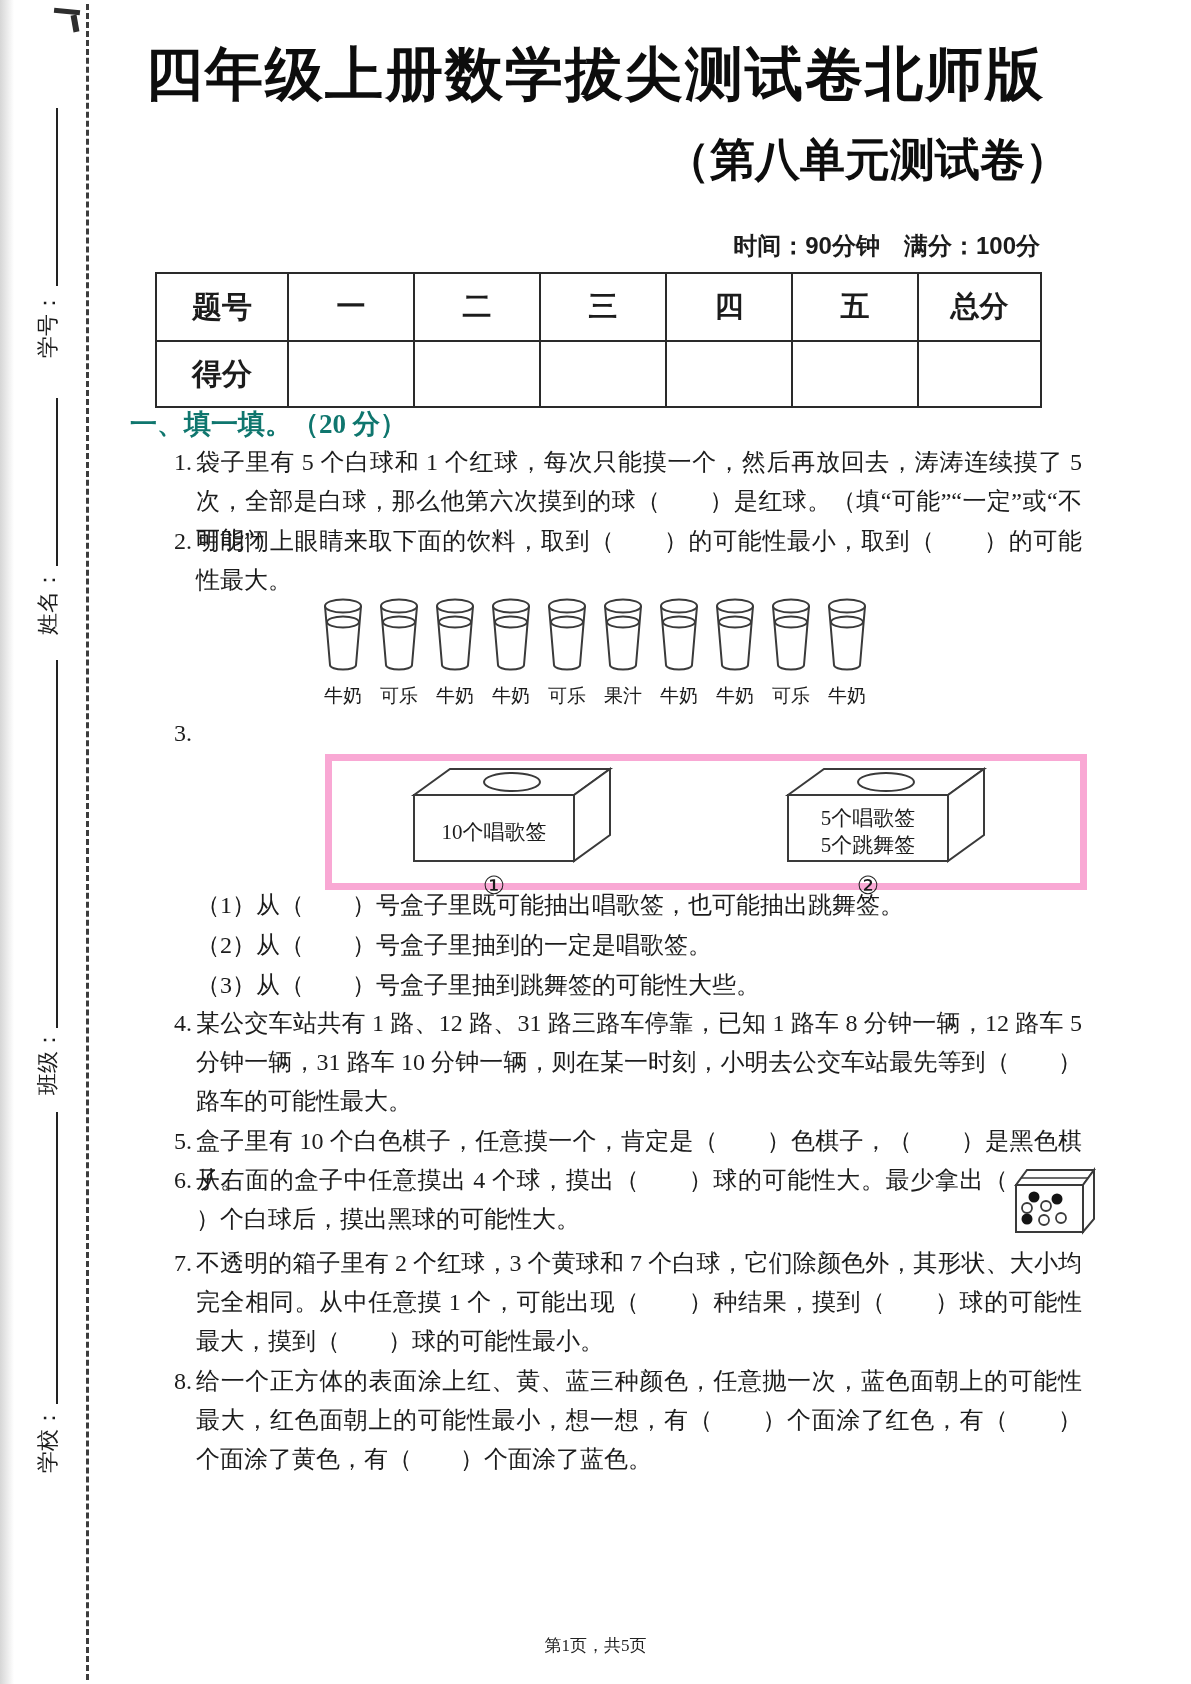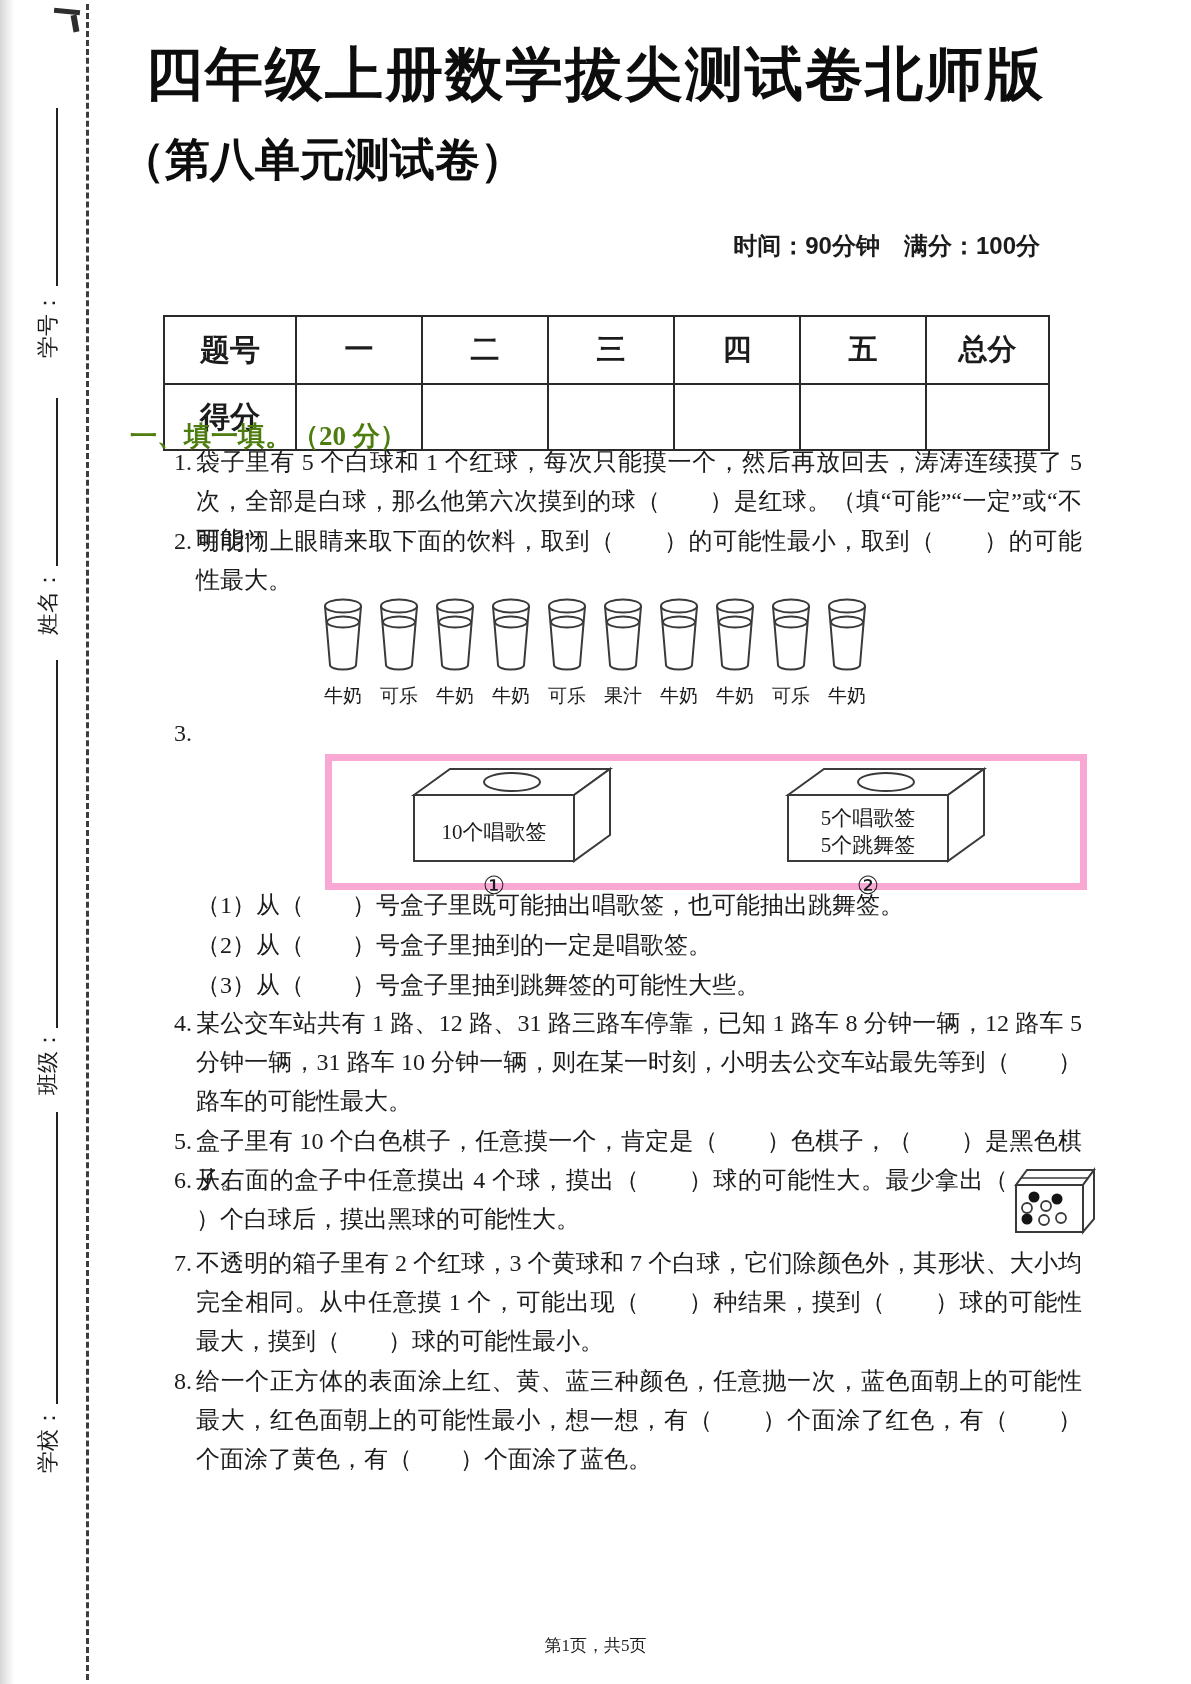--- a/index.html
+++ b/index.html
@@ -19,35 +19,35 @@
   .mline { position:absolute; left:56px; width:0; border-left:2px solid #222; }
   .l1 { top:108px; height:178px; }
   .l2 { top:398px; height:168px; }
   .l3 { top:660px; height:368px; }
   .l4 { top:1112px; height:292px; }
   .vlabel { position:absolute; left:6px; width:84px; height:26px; line-height:26px;
     text-align:center; font-size:22px; transform:rotate(-90deg); transform-origin:center; }
   .title { position:absolute; left:120px; width:950px; top:36px; text-align:center;
     font-family:Liberation Mono, monospace; font-weight:900;
     font-size:58px; letter-spacing:2px; color:#0d0d0d; }
-  .subtitle { position:absolute; left:120px; width:950px; top:130px; text-align:left;
+  .subtitle { position:absolute; left:120px; width:950px; top:130px; text-align:right;
     font-family:"Liberation Sans","DejaVu Sans",sans-serif; font-weight:800;
     font-size:45px; color:#0d0d0d; }
   .meta { position:absolute; right:151px; top:230px; font-size:24px; font-weight:700;
     font-family:"Liberation Sans","DejaVu Sans",sans-serif;margin-left:34px; }
-  table.score-table { position:absolute; left:163px; top:272px; width:885px;
-    border-collapse:collapse; table-layout:fixed;margin-top:43px; }
+  table.score-table { position:absolute; left:155px; top:272px; width:885px;
+    border-collapse:collapse; table-layout:fixed; }
   table.score-table td { border:2px solid #2a2a2a; text-align:center; vertical-align:middle; }
   table.score-table tr.r1 td { height:64px; }
   table.score-table tr.r2 td { height:62px; }
   td.tlabel { font-size:30px; font-weight:800;
     font-family:"Liberation Sans","DejaVu Sans",sans-serif; }
   td.tnum { font-size:29px; font-weight:700; }
   .section-heading { position:absolute; left:130px; top:406px; font-size:27px;
-    font-weight:800; color:#4d7c0f;margin-top:12px; }
+    font-weight:800; color:#0f766e; }
   .q { position:absolute; left:158px; width:886px; padding-left:38px; font-size:24px;
     line-height:39px; text-align:justify; word-break:break-all; }
   .qnum { position:absolute; left:2px; top:0; width:32px; text-align:right; }
   .sub { position:absolute; left:196px; width:884px; font-size:24px; line-height:39px; }
   .cups { position:absolute; left:320px; top:596px; display:flex; gap:10px; }
   .cup { width:46px; }
   .cup-label { text-align:center; font-size:19px; margin-top:3px; white-space:nowrap; }
   .boxes { position:absolute; left:325px; top:754px; width:762px; height:136px;
     border:7px solid #f9a8d4; display:flex; justify-content:space-around;
     padding-top:4px; box-sizing:border-box; }

